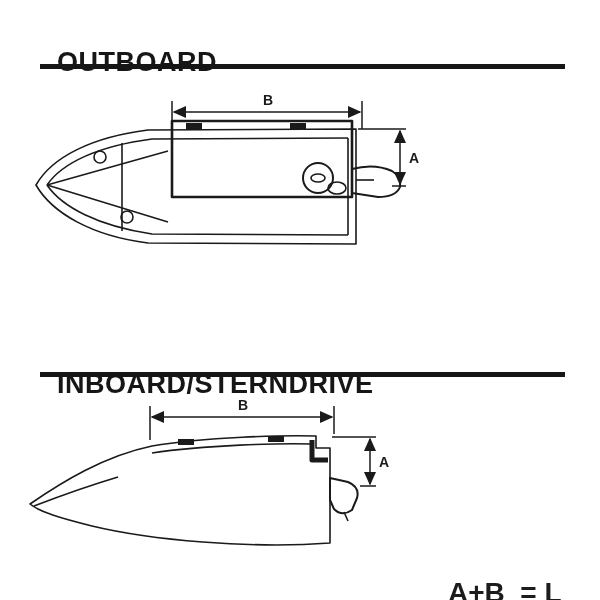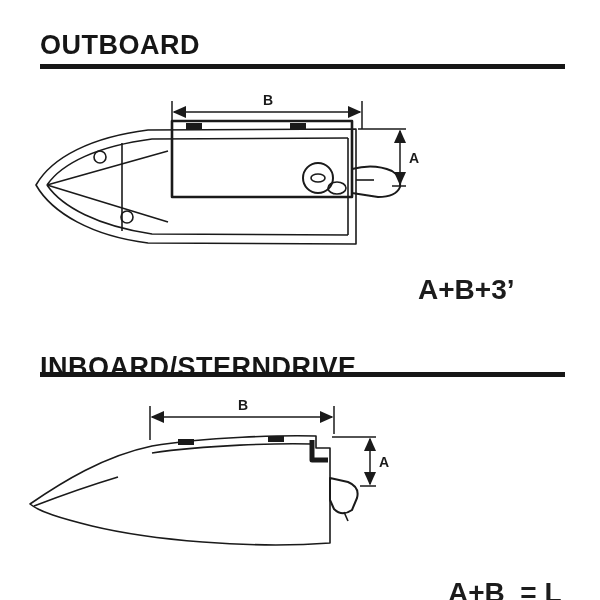--- a/index.html
+++ b/index.html
@@ -9,21 +9,21 @@
     height: 600px;
     background: #ffffff;
     font-family: "Liberation Sans", sans-serif;
     color: #1a1a1a;
     overflow: hidden;
   }
   .page { position: absolute; inset: 0; width: 600px; height: 600px; }
   .heading {
     position: absolute;
     left: 40px;
-    margin: 0;
+    margin: 17px;
     font-size: 27px;
     font-weight: bold;
     letter-spacing: 0.5px;
     color: #161616;
     text-align: center;
   }
   .rule {
     position: absolute;
     left: 40px;
     width: 525px;
@@ -92,21 +92,20 @@
 
       <g stroke="#1a1a1a" stroke-width="1.5" fill="none">
         <line x1="358" y1="44" x2="406" y2="44"></line>
         <line x1="392" y1="101" x2="406" y2="101"></line>
         <line x1="400" y1="46" x2="400" y2="99" marker-start="url(#arr1)" marker-end="url(#arr1)"></line>
       </g>
       <text class="dim-label" x="409" y="78">A</text>
     </svg>
 
     <div class="formula" style="left:418px; top:210px;">
-      <div>A+B+3’</div>
     </div>
   </section>
 
   <section>
     <h1 class="heading" style="top:352px;">INBOARD/STERNDRIVE</h1>
     <div class="rule" style="top:372px;"></div>
 
     <svg class="diagram-svg" style="top:390px;" width="600" height="180" viewBox="0 0 600 180">
       <defs>
         <marker id="arr2" markerWidth="9" markerHeight="8" refX="8" refY="4" orient="auto-start-reverse">

